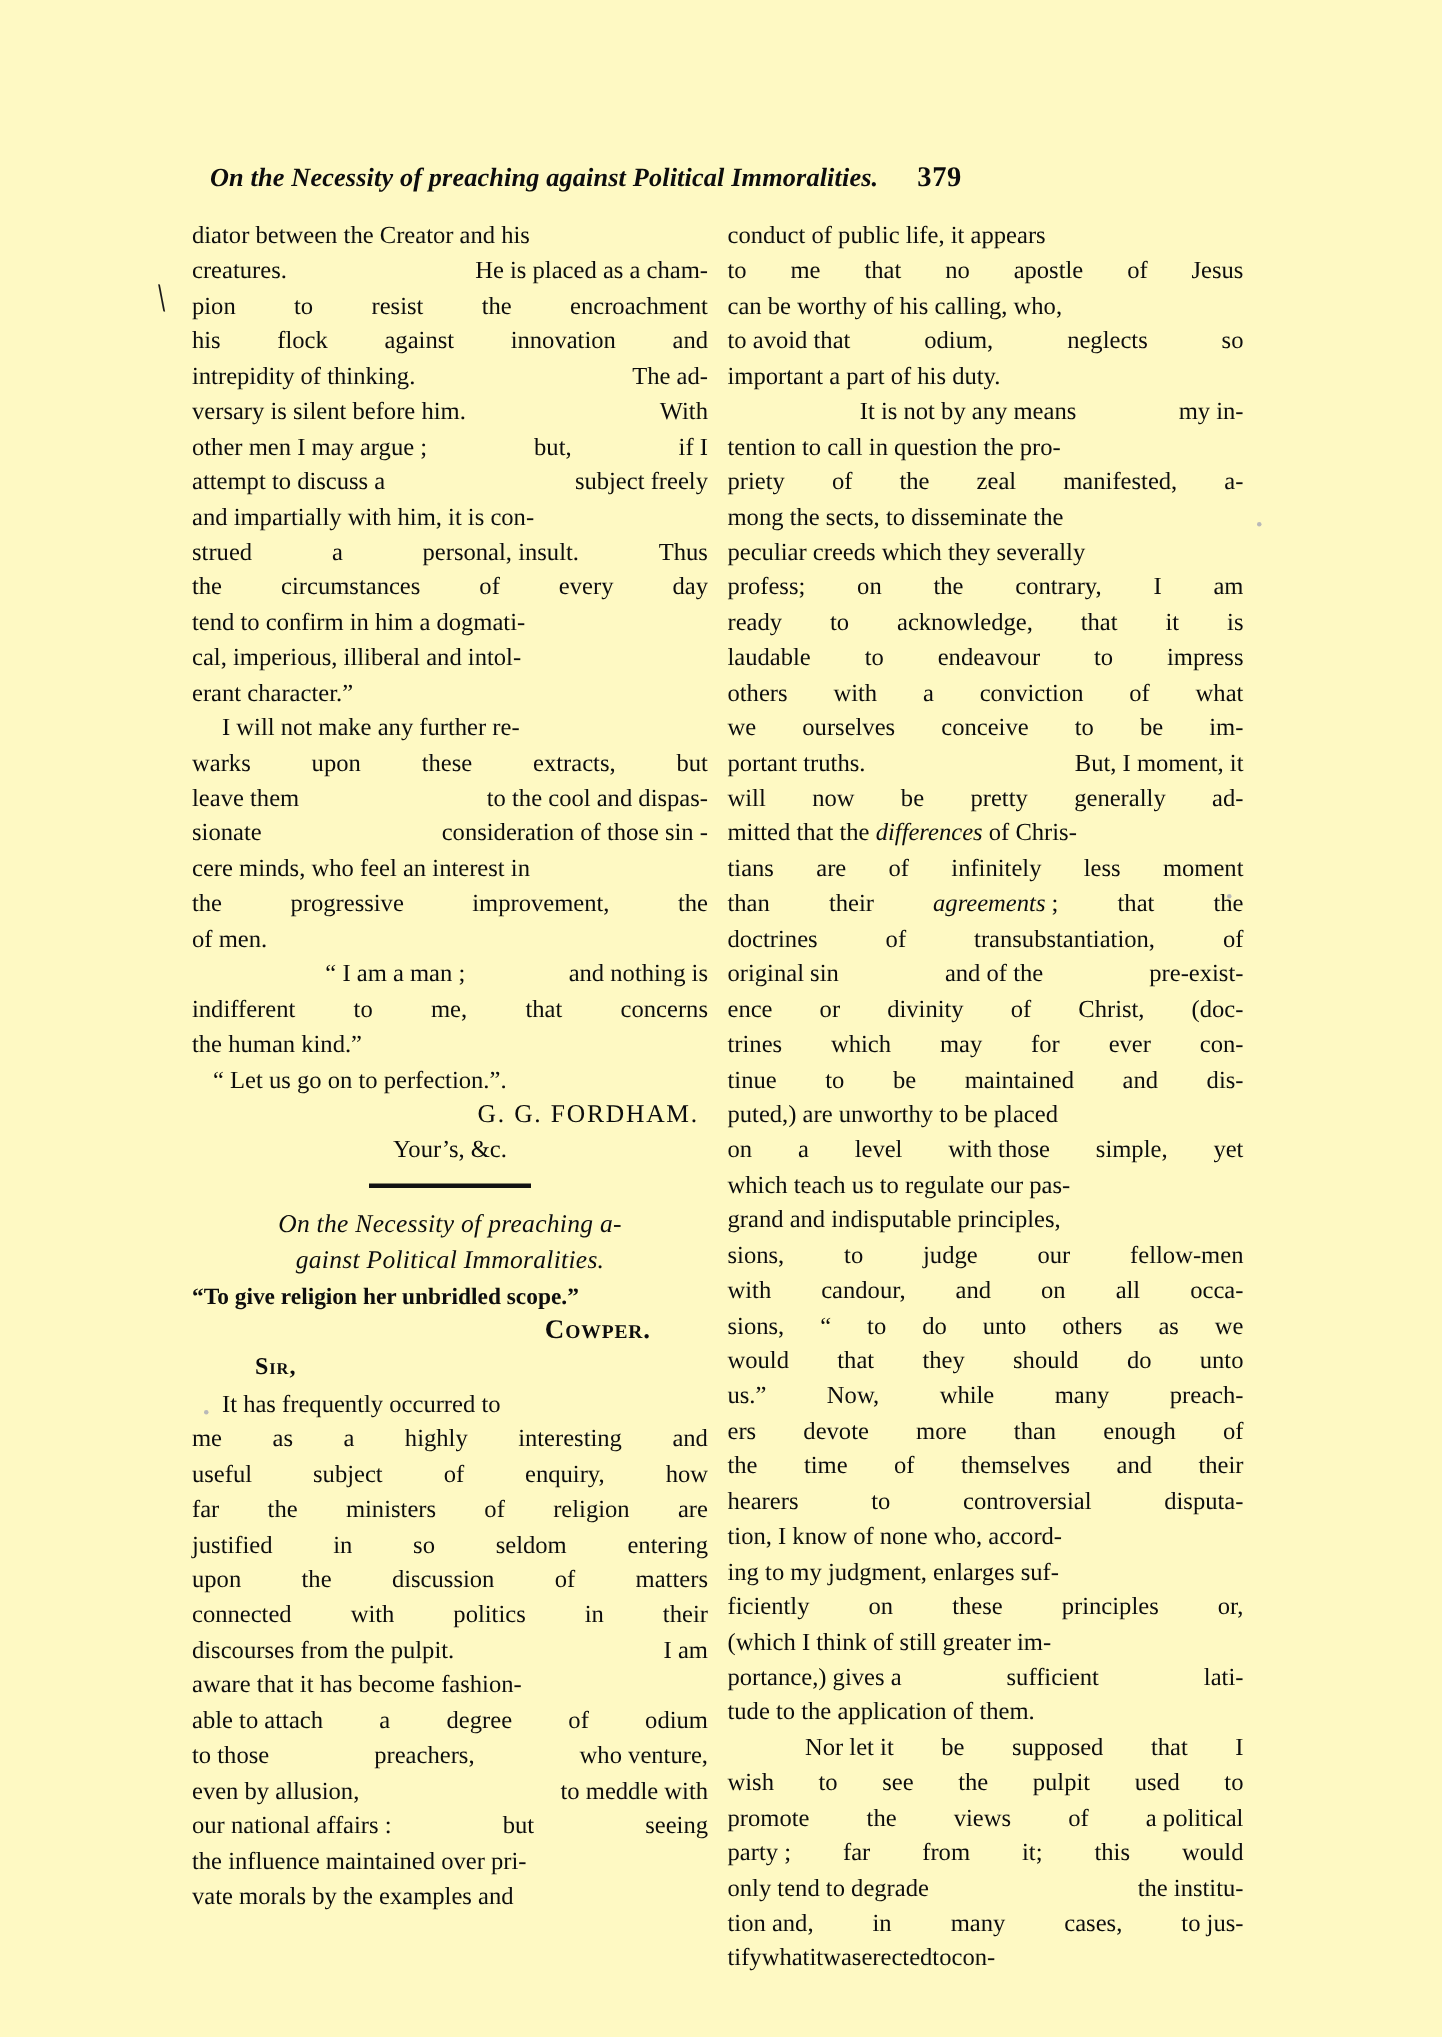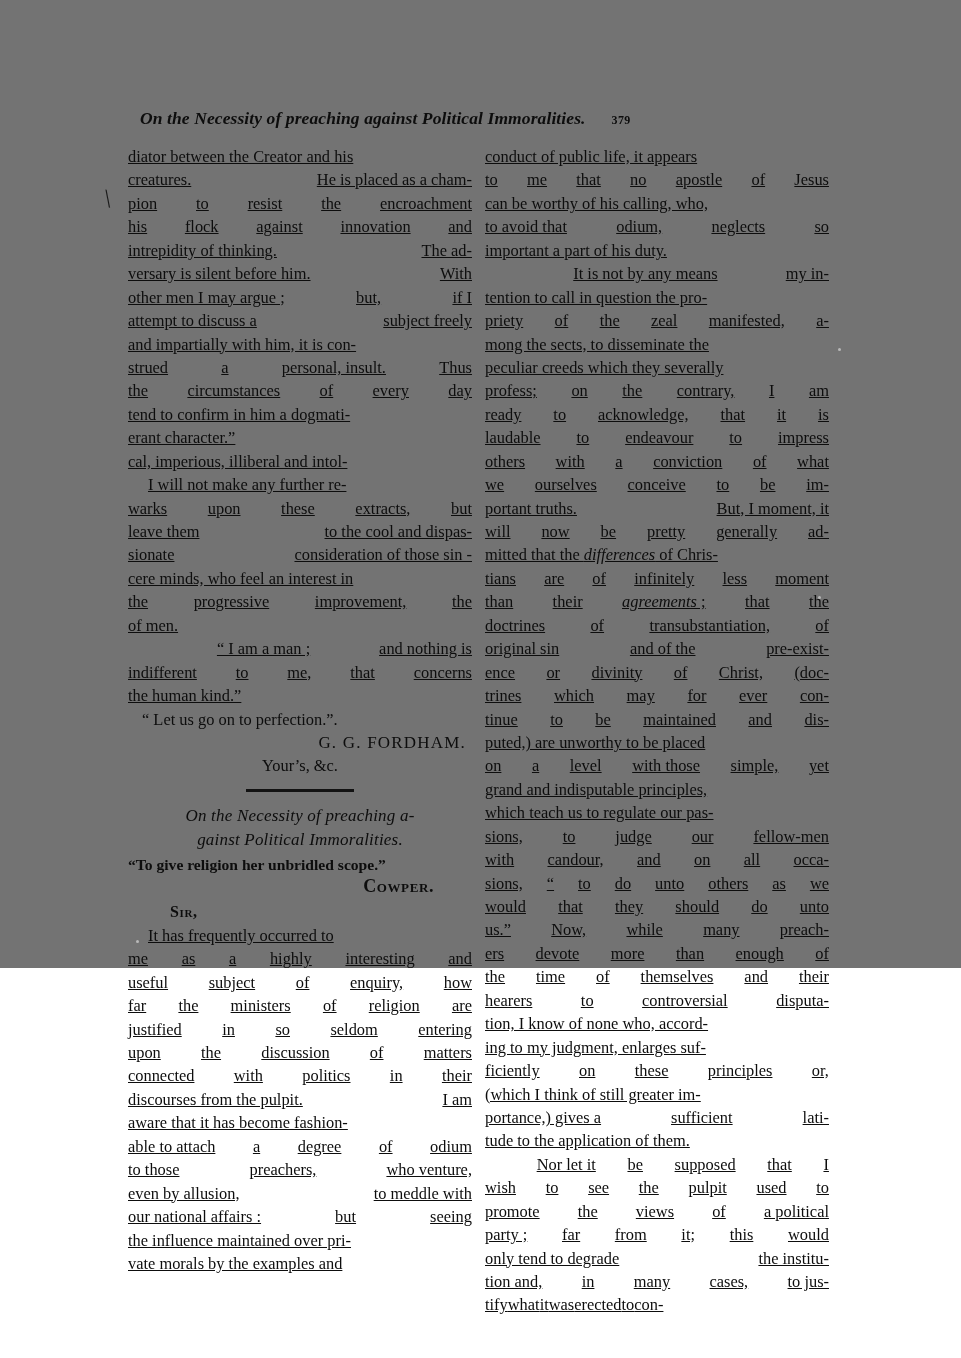--- a/index.html
+++ b/index.html
@@ -16,22 +16,22 @@
     font-family: "Liberation Serif", "DejaVu Serif", serif;
     color: #0d0d0d;
     -webkit-font-smoothing: none;
   }
 
   
   .page {
     position: absolute;
     left: 0; top: 0;
     width: 961px;
-    height: 968px;
-    background: #737373;
+    height: 1358px;
+    background: #fef9c3;
   }
 
   .text-block {
     position: absolute;
     left: 128px;
     top: 108px;
     width: 706px;
   }
 
   
@@ -46,21 +46,21 @@
   .running-head .rh-title {
     font-style: italic;
     font-weight: 700;
     font-size: 17.5px;
     letter-spacing: 0.1px;
     white-space: nowrap;
     transform: scaleX(1.0);
   }
   .running-head .rh-page {
     font-weight: 700;
-    font-size: 12px;
+    font-size: 19px;
     margin-left: 26px;
     letter-spacing: 0.4px;
   }
 
   
   .columns {
     display: flex;
     align-items: flex-start;
     gap: 8px;
   }
@@ -69,21 +69,20 @@
     flex: 0 0 344px;
   }
   .col-left { padding-right: 2px; }
   .col-right { padding-left: 3px; }
 
   
   .para {
     margin: 0;
     font-size: 16.4px;
     line-height: 23.45px;
-    text-decoration: underline;
   }
   .para + .para { margin-top: 0; }
 
   
   .ln {
     display: flex;
     justify-content: space-between;
     white-space: nowrap;
     font-size: 16.4px;
     line-height: 23.45px;
@@ -252,24 +251,24 @@
                 <span>the</span>
                 <span>circumstances</span>
                 <span>of</span>
                 <span>every</span>
                 <span>day</span>
               </div>
               <div class="ln last">
                 <span>tend to confirm in him a dogmati-</span>
               </div>
               <div class="ln last">
+                <span>cal, imperious, illiberal and intol-</span>
+              </div>
+              <div class="ln last">
                 <span>erant character.”</span>
-              </div>
-              <div class="ln last">
-                <span>cal, imperious, illiberal and intol-</span>
               </div>
             </div>
             <div class="para">
               <div class="ln last indent">
                 <span>I will not make any further re-</span>
               </div>
               <div class="ln">
                 <span>warks</span>
                 <span>upon</span>
                 <span>these</span>
@@ -591,24 +590,24 @@
               </div>
               <div class="ln">
                 <span>on</span>
                 <span>a</span>
                 <span>level</span>
                 <span>with those</span>
                 <span>simple,</span>
                 <span>yet</span>
               </div>
               <div class="ln last">
+                <span>which teach us to regulate our pas-</span>
+              </div>
+              <div class="ln last">
                 <span>grand and indisputable principles,</span>
-              </div>
-              <div class="ln last">
-                <span>which teach us to regulate our pas-</span>
               </div>
               <div class="ln">
                 <span>sions,</span>
                 <span>to</span>
                 <span>judge</span>
                 <span>our</span>
                 <span>fellow-men</span>
               </div>
               <div class="ln">
                 <span>with</span>

